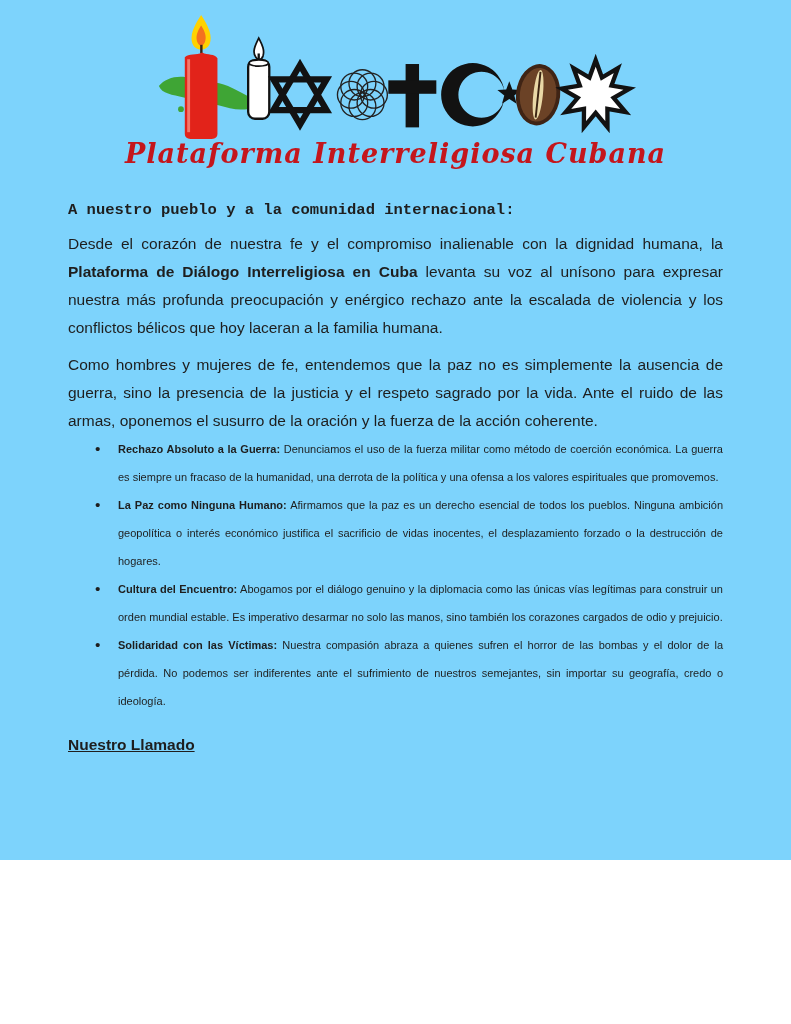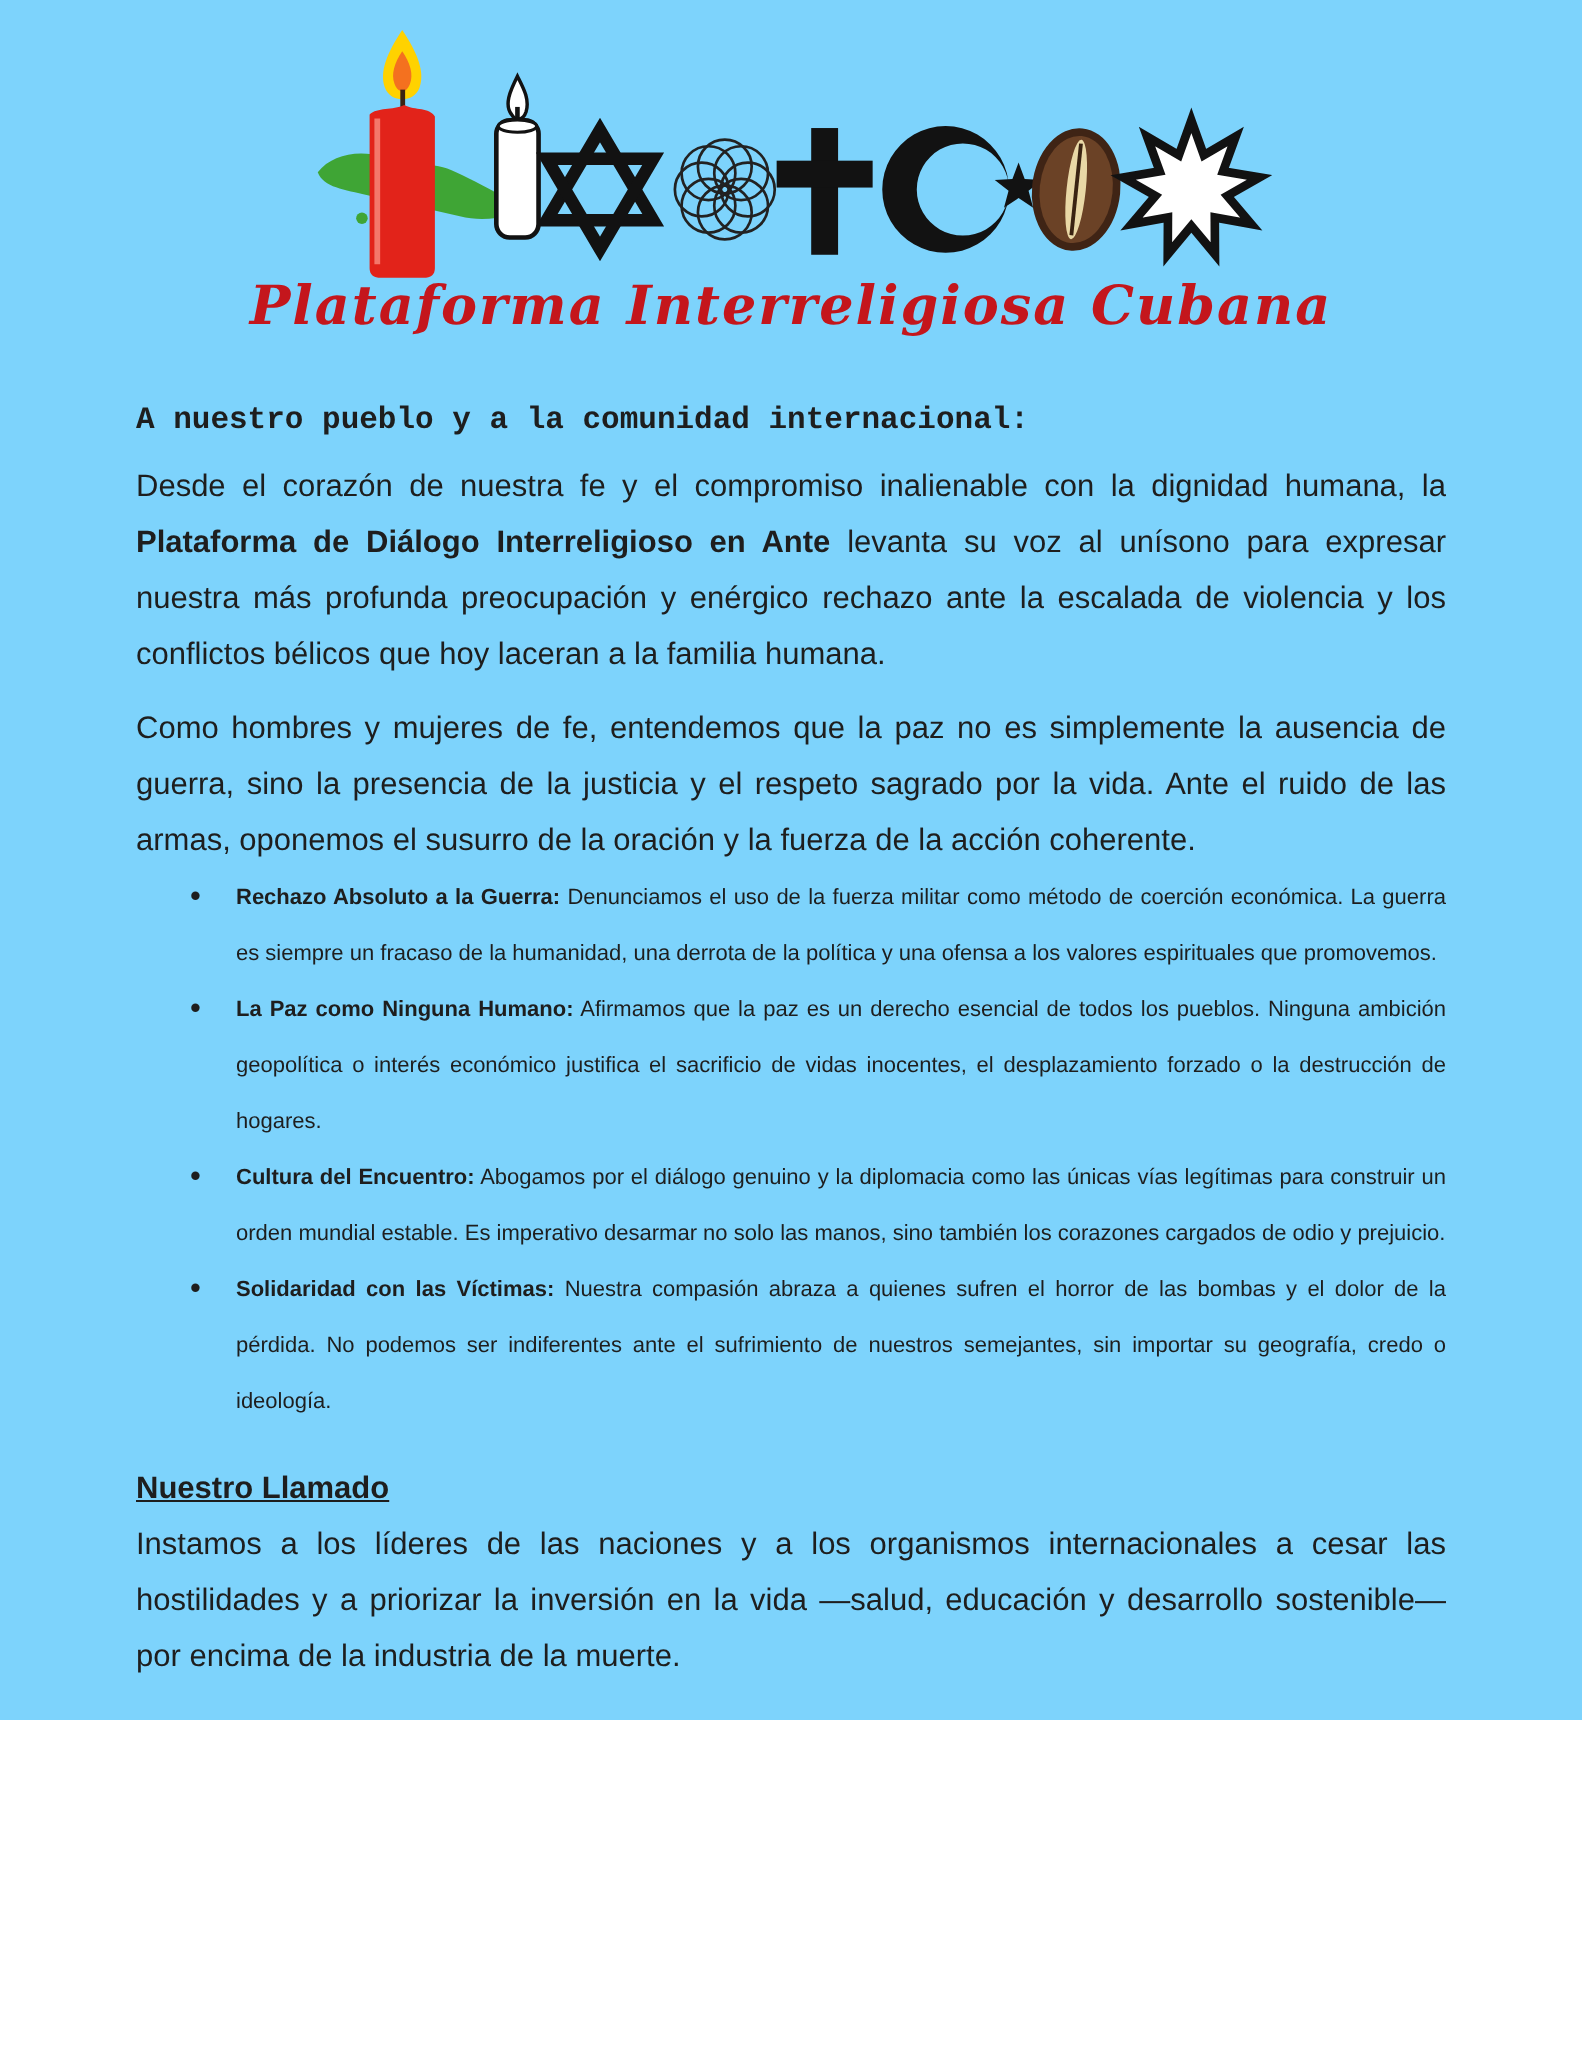--- a/index.html
+++ b/index.html
@@ -105,30 +105,29 @@
       </g>
     </svg>
     <div class="org-name">Plataforma Interreligiosa Cubana</div>
   </div>
 
   <div class="content">
 
 
     <div class="salutation">A nuestro pueblo y a la comunidad internacional:</div>
 
-    <p class="body"><span>Desde el corazón de nuestra fe y el compromiso inalienable con la dignidad humana, la </span><span class="lead">Plataforma de Diálogo Interreligioso en Ante</span><span> levanta su voz al unísono para expresar nuestra más profunda preocupación y enérgico rechazo ante la escalada de violencia y los conflictos bélicos que hoy laceran a la familia humana.</span></p>
+    <p class="body"><span>Desde el corazón de nuestra fe y el compromiso inalienable con la dignidad humana, la </span><span class="lead">Plataforma de Diálogo Interreligiosa en Cuba</span><span> levanta su voz al unísono para expresar nuestra más profunda preocupación y enérgico rechazo ante la escalada de violencia y los conflictos bélicos que hoy laceran a la familia humana.</span></p>
 
     <p class="body">Como hombres y mujeres de fe, entendemos que la paz no es simplemente la ausencia de guerra, sino la presencia de la justicia y el respeto sagrado por la vida. Ante el ruido de las armas, oponemos el susurro de la oración y la fuerza de la acción coherente.</p>
 
 
     <ul class="points">
       <li><span class="lead">Rechazo Absoluto a la Guerra:</span><span> Denunciamos el uso de la fuerza militar como método de coerción económica. La guerra es siempre un fracaso de la humanidad, una derrota de la política y una ofensa a los valores espirituales que promovemos.</span></li>
       <li><span class="lead">La Paz como Ninguna Humano:</span><span> Afirmamos que la paz es un derecho esencial de todos los pueblos. Ninguna ambición geopolítica o interés económico justifica el sacrificio de vidas inocentes, el desplazamiento forzado o la destrucción de hogares.</span></li>
       <li><span class="lead">Cultura del Encuentro:</span><span> Abogamos por el diálogo genuino y la diplomacia como las únicas vías legítimas para construir un orden mundial estable. Es imperativo desarmar no solo las manos, sino también los corazones cargados de odio y prejuicio.</span></li>
       <li><span class="lead">Solidaridad con las Víctimas:</span><span> Nuestra compasión abraza a quienes sufren el horror de las bombas y el dolor de la pérdida. No podemos ser indiferentes ante el sufrimiento de nuestros semejantes, sin importar su geografía, credo o ideología.</span></li>
     </ul>
 
     <div class="sec-heading tight">Nuestro Llamado</div>
 
-    <p class="body tight">Instamos a los líderes de las naciones y a los organismos internacionales a cesar las hostilidades y a priorizar la inversión en la vida —salud, educación y desarrollo sostenible— por encima de la industria de la muerte.</p>
 
   </div>
 </div>
 
 </body></html>

